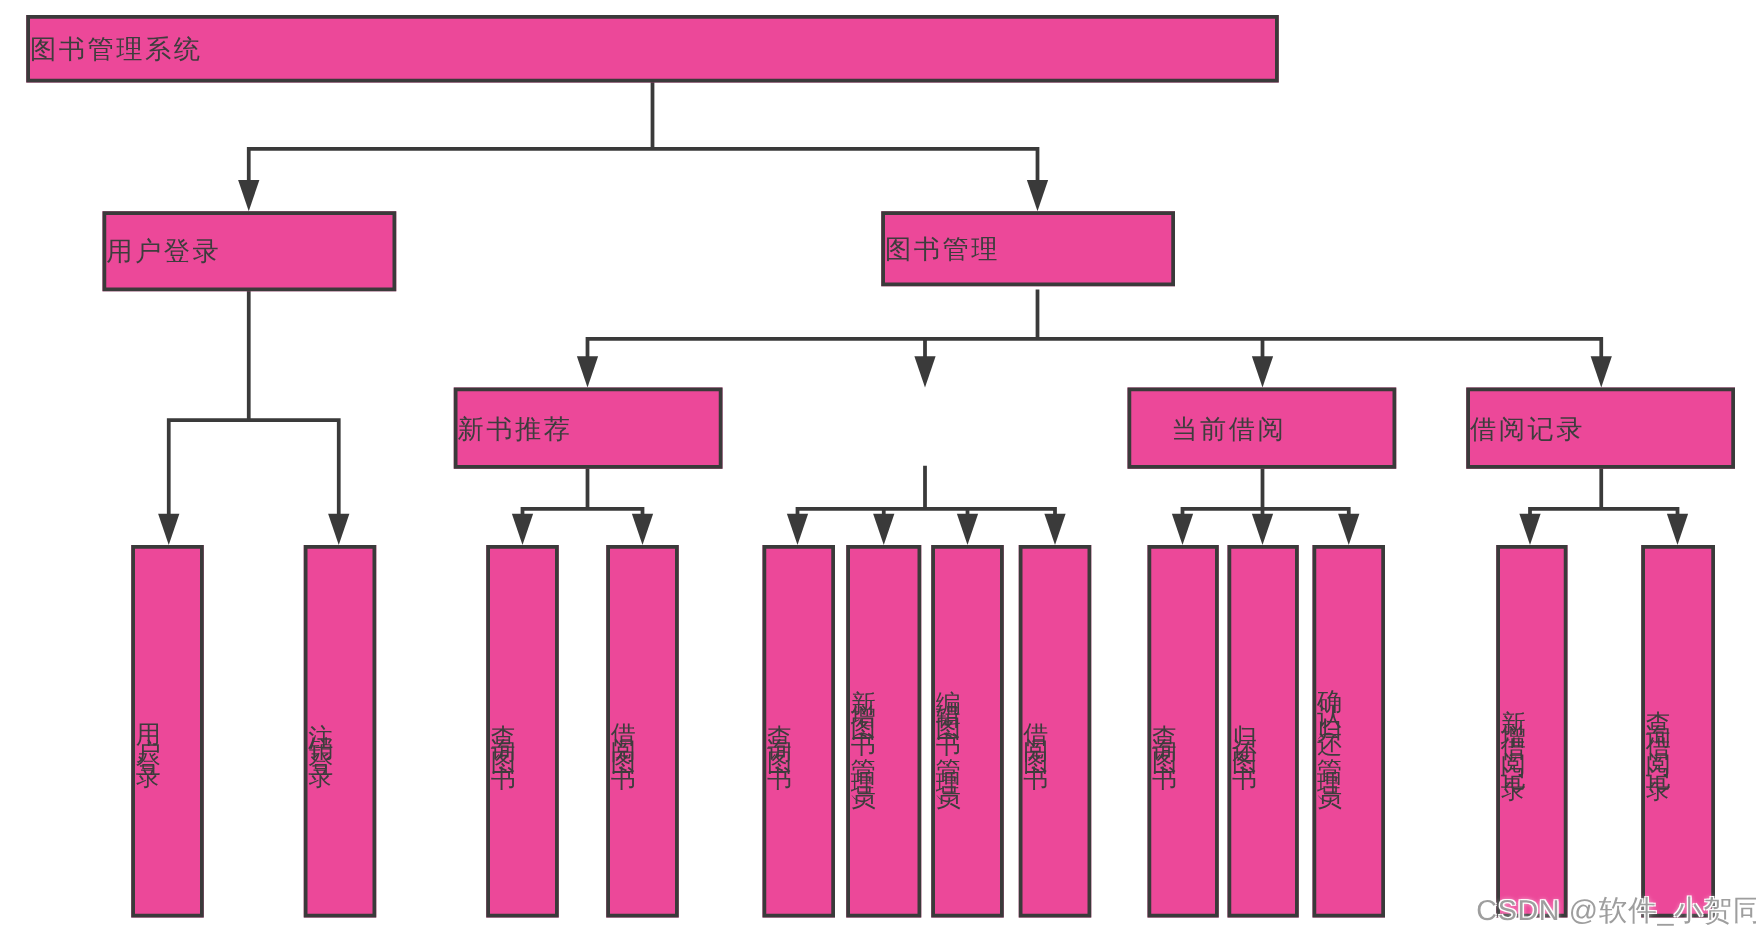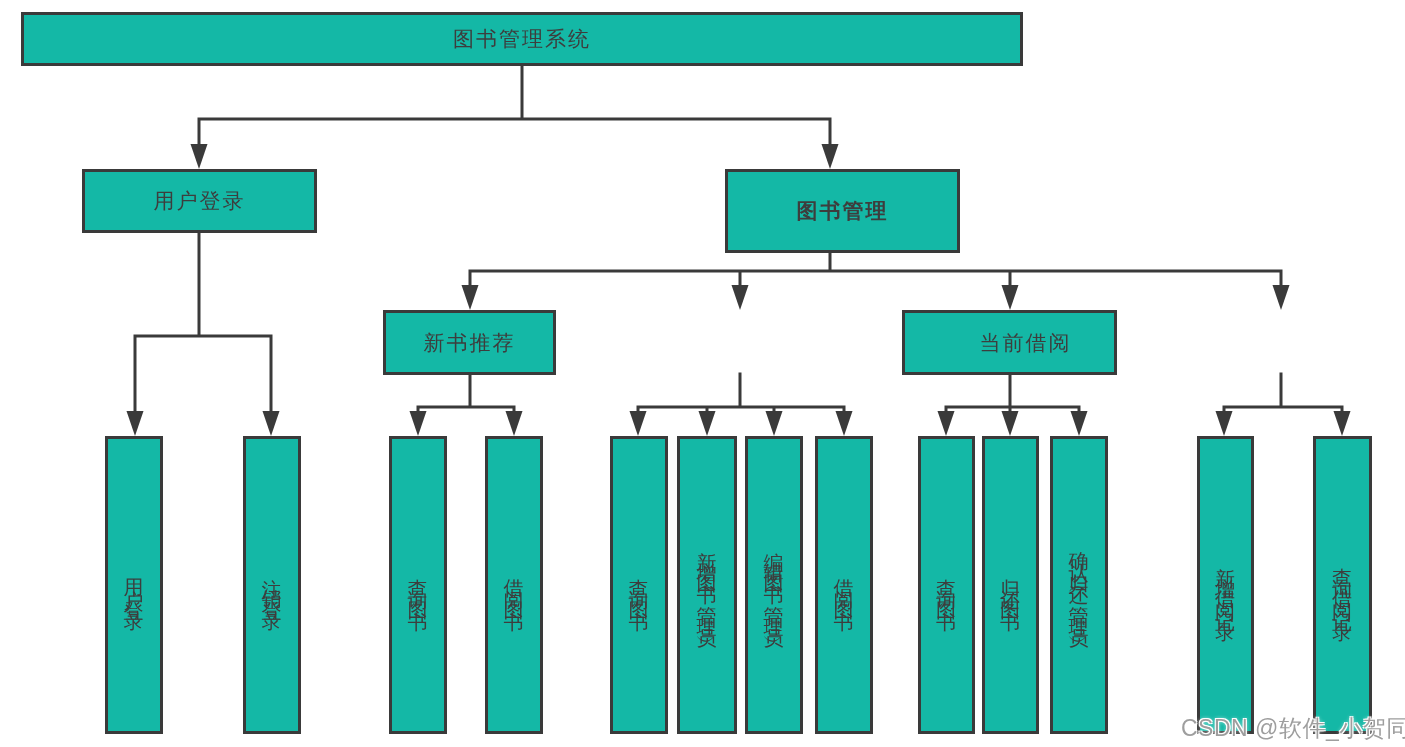--- a/index.html
+++ b/index.html
@@ -2,22 +2,22 @@
 <html><head>
 <meta charset="utf-8">
 <style>
   html,body{margin:0;padding:0;background:#ffffff;}
   .stage{
     position:relative;width:1405px;height:747px;background:#ffffff;
     font-family:"Liberation Sans","DejaVu Sans",sans-serif;overflow:hidden;
   }
   .stage svg{position:absolute;left:0;top:0;}
   .box{
-    position:absolute;box-sizing:border-box;background:#14b8a6;
-    border:3px solid #3a3a3a;display:flex;align-items:center;justify-content:center;
+    position:absolute;box-sizing:border-box;background:#ec4899;
+    border:3px solid #3a3a3a;display:flex;align-items:center;
     color:#3d3d3d;
   }
   .hbox span{font-size:21px;letter-spacing:2px;white-space:nowrap;}
   .vbox span{
     writing-mode:vertical-rl;text-orientation:mixed;
     font-size:20px;letter-spacing:11px;line-height:1;white-space:nowrap;
   }
   .watermark{
     position:absolute;left:1181px;top:713px;z-index:5;
     font-size:23px;color:#9e9e9e;letter-spacing:0.5px;white-space:nowrap;
@@ -62,29 +62,32 @@
     </g>
   </svg>
 
   <div class="box hbox" style="left:21px;top:12px;width:1002px;height:54px;">
     <span>图书管理系统</span>
   </div>
 
   <div class="box hbox" style="left:82px;top:169px;width:235px;height:64px;">
     <span>用户登录</span>
   </div>
-  <div class="box hbox" style="left:725px;top:169px;width:235px;height:84px;font-weight:bold;">
+  <div class="box hbox" style="left:705px;top:169px;width:235px;height:60px;">
     <span>图书管理</span>
   </div>
 
-  <div class="box hbox" style="left:363px;top:310px;width:173px;height:65px;margin-left:20px;">
+  <div class="box hbox" style="left:363px;top:310px;width:215px;height:65px;">
     <span>新书推荐</span>
   </div>
   <div class="box hbox" style="left:902px;top:310px;width:215px;height:65px;padding-left:32px;">
     <span>当前借阅</span>
+  </div>
+  <div class="box hbox" style="left:1173px;top:310px;width:215px;height:65px;">
+    <span>借阅记录</span>
   </div>
 
   <div class="box vbox" style="left:105px;top:436px;width:58px;height:298px;">
     <span>用户登录</span>
   </div>
   <div class="box vbox" style="left:243px;top:436px;width:58px;height:298px;">
     <span>注销登录</span>
   </div>
 
   <div class="box vbox" style="left:389px;top:436px;width:58px;height:298px;">

